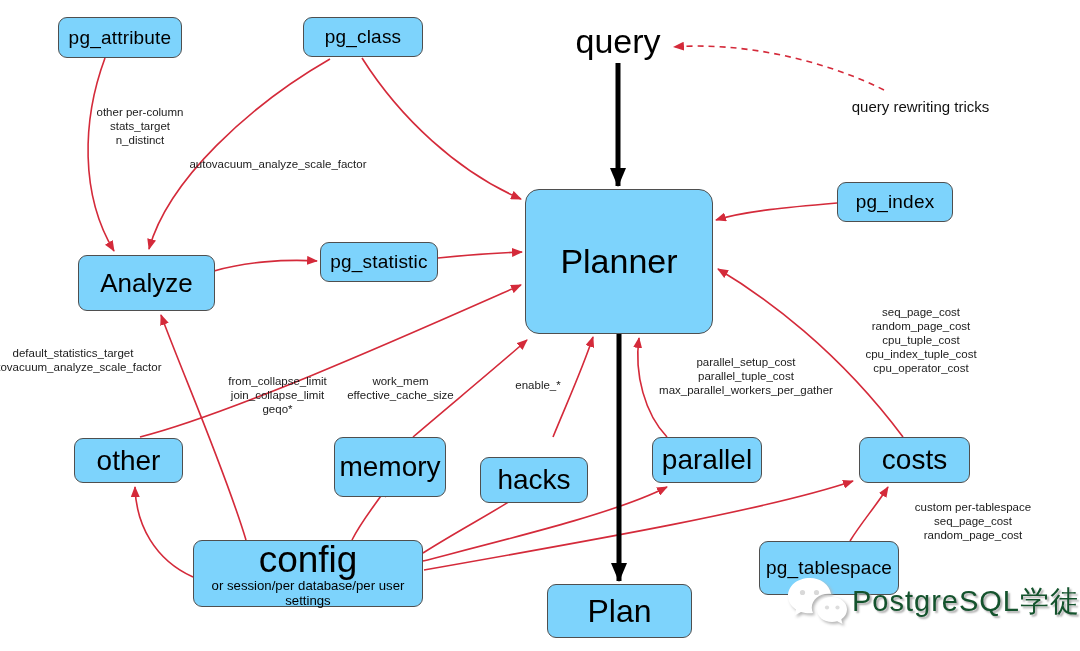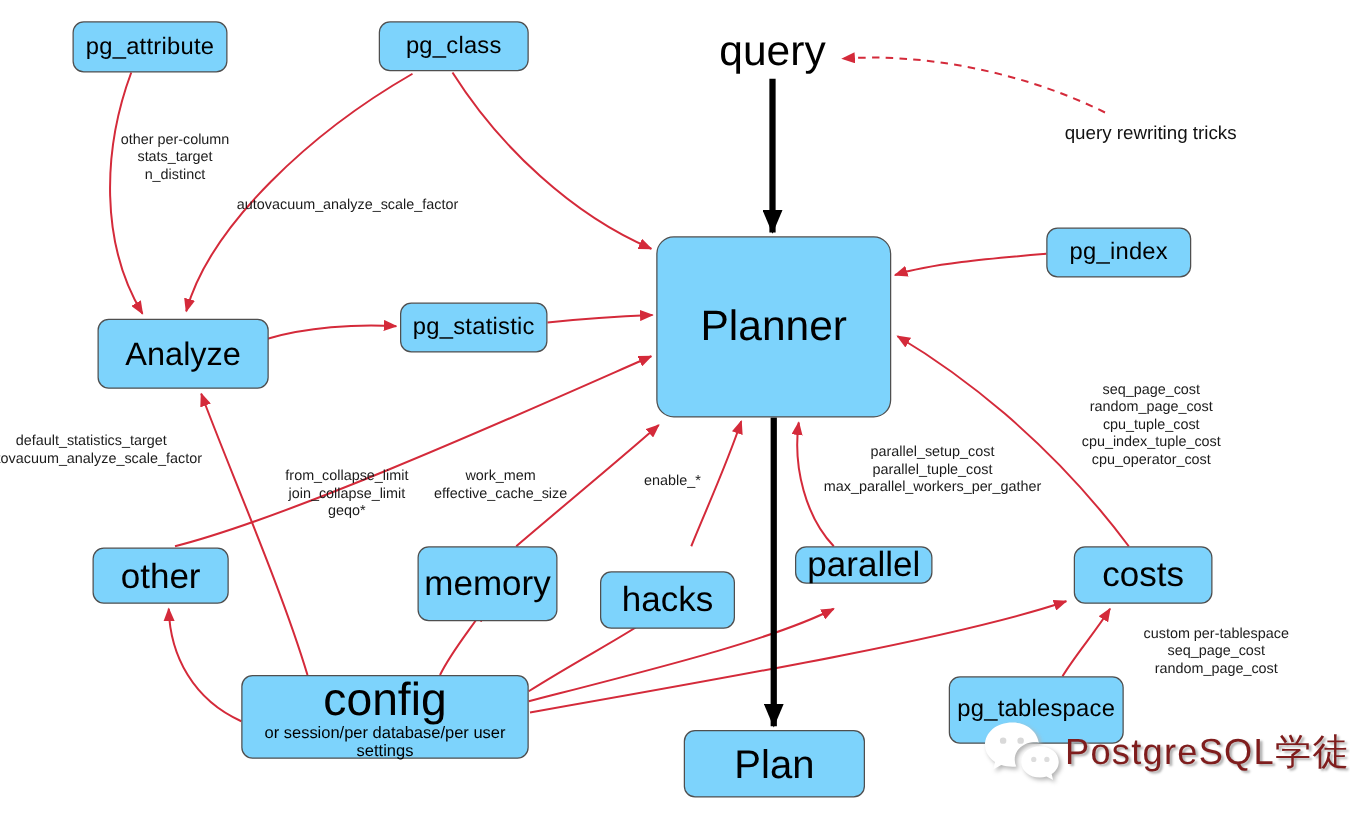--- a/index.html
+++ b/index.html
@@ -28,21 +28,21 @@
   #config-title{font-size:37px;line-height:34px;}
   #config-subtitle{font-size:13.2px;line-height:15px;margin-top:1px;}
   #planner-box{font-size:34px;border-radius:14px;}
   #plan-box{font-size:32px;}
   #query-text{font-size:34px;}
   #watermark{
     position:absolute;z-index:4;left:786px;top:576px;
     display:flex;align-items:center;gap:4px;
   }
   #watermark-text{
-    font-size:29px;letter-spacing:1px;color:#7f1d1d;
+    font-size:29px;letter-spacing:1px;color:#14532d;
     text-shadow:2px 2px 2px #ababab;white-space:nowrap;
   }
   #wechat-svg{filter:drop-shadow(2px 2px 1.5px #b5b5b5);}
 </style>
 </head>
 <body>
 
 <svg id="edges" width="1080" height="651" viewBox="0 0 1080 651">
   <defs>
     <marker id="ra" markerUnits="userSpaceOnUse" markerWidth="11" markerHeight="9" viewBox="0 0 11 9" refX="10" refY="4.5" orient="auto">
@@ -110,21 +110,21 @@
   </div>
 
 <div class="node mid" style="left:334px;top:437px;width:112px;height:60px;">
     <span>memory</span>
   </div>
 
 <div class="node mid" style="left:480px;top:437px;width:108px;height:46px;margin-top:20px;">
     <span>hacks</span>
   </div>
 
-<div class="node mid" style="left:636px;top:437px;width:110px;height:30px;">
+<div class="node mid" style="left:652px;top:437px;width:110px;height:46px;">
     <span>parallel</span>
   </div>
 
 <div class="node mid" style="left:859px;top:437px;width:111px;height:46px;">
     <span>costs</span>
   </div>
 
 <div class="node" id="config-box" style="left:193px;top:540px;width:230px;height:67px;">
   <div id="config-title">config</div>
   <div id="config-subtitle">or session/per database/per user settings</div>

